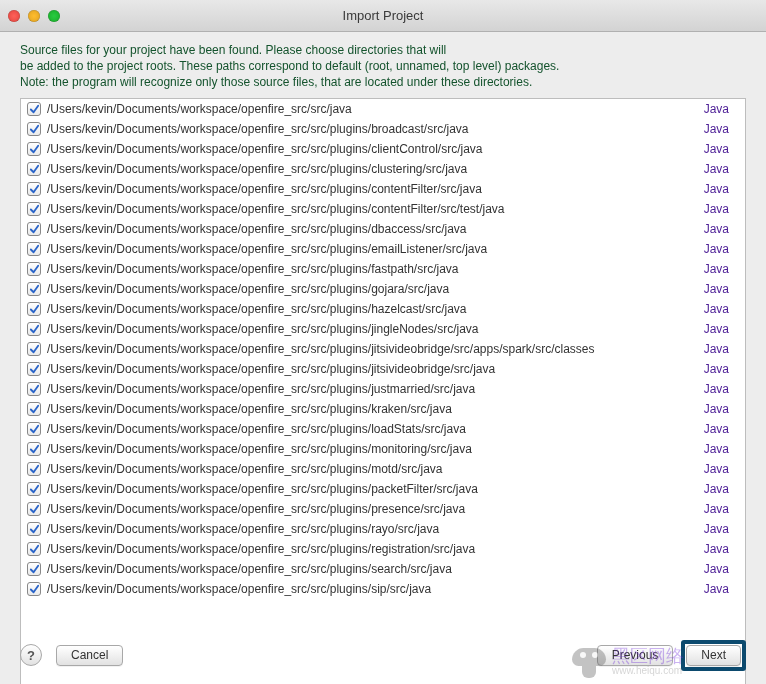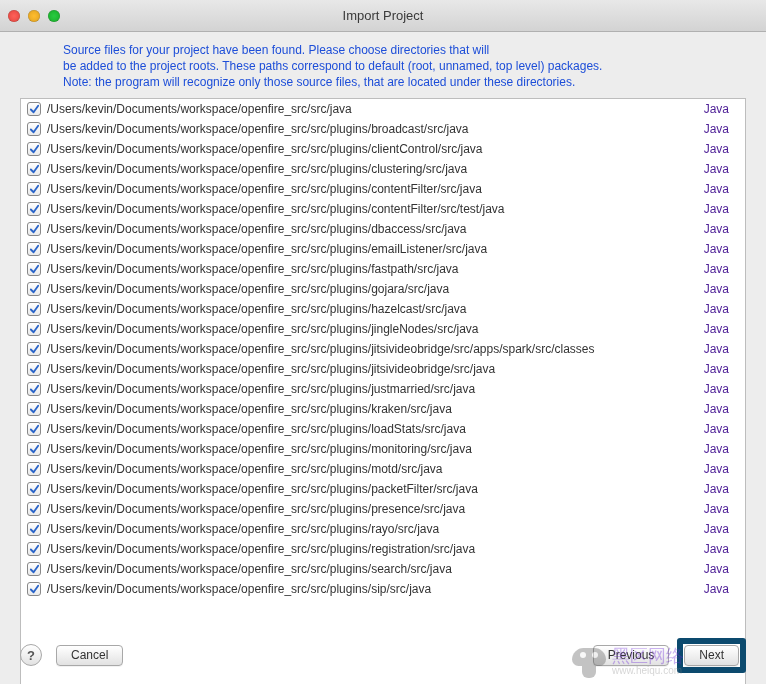--- a/index.html
+++ b/index.html
@@ -37,23 +37,22 @@
       position: absolute; left: 0; right: 0; text-align: center;
       font-size: 13px; color: #3a3a3a;
       pointer-events: none;
     }
     .content {
       padding: 10px 20px 0 20px;
     }
     .desc {
       font-size: 12px;
       line-height: 16px;
-      color: #1d4ed8;
+      color: #14532d;
       margin-bottom: 8px;
-      margin-left: 43px;
     }
     .listbox {
       background: #fff;
       border: 1px solid #bdbdbd;
       border-radius: 0px;
       height: 603px;
       overflow-y: auto;
       position: relative;
     }
     .row {
@@ -102,21 +101,21 @@
       border-radius: 50%;
       border: 1px solid #a8a8a8;
       background: linear-gradient(#ffffff,#e2e2e2);
       color: #555; font-size: 13px; font-weight: bold;
       display: flex; align-items: center; justify-content: center;
       margin-right: 14px;
     }
     .spacer { flex: 1; }
     .nav-right { display: flex; gap: 8px; align-items: center;}
     .highlight {
-      border: 6px solid #0c4a6e;
+      border: 4px solid #0c4a6e;
       border-radius: 3px;
       padding: 1px;
     }
     .watermark {
       position: absolute;
       right: 82px; bottom: 6px;
       display: flex; align-items: center;
       opacity: .35;
       pointer-events: none;
     }

